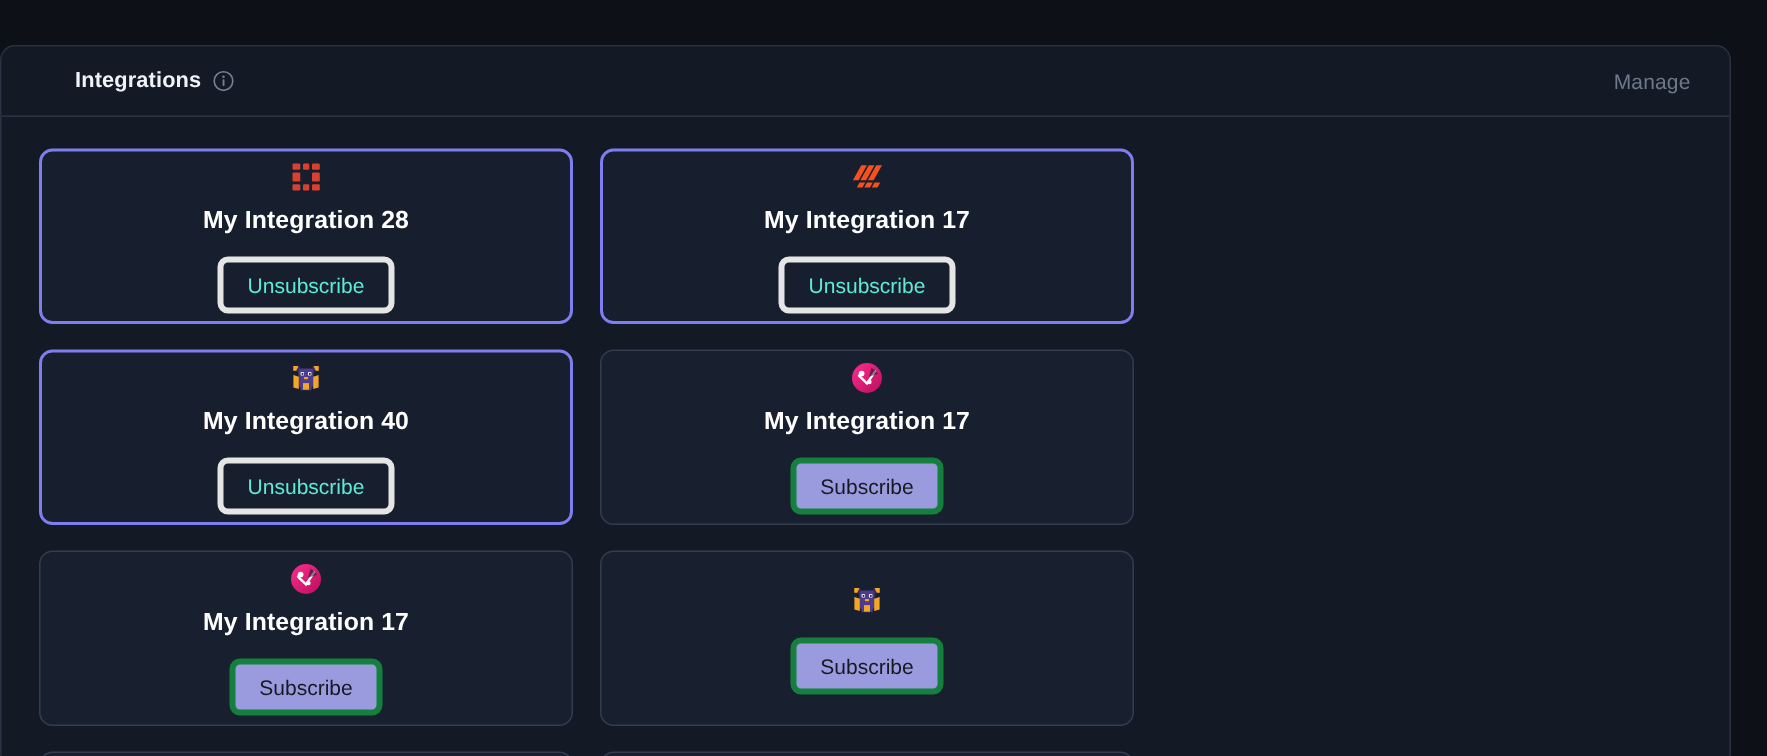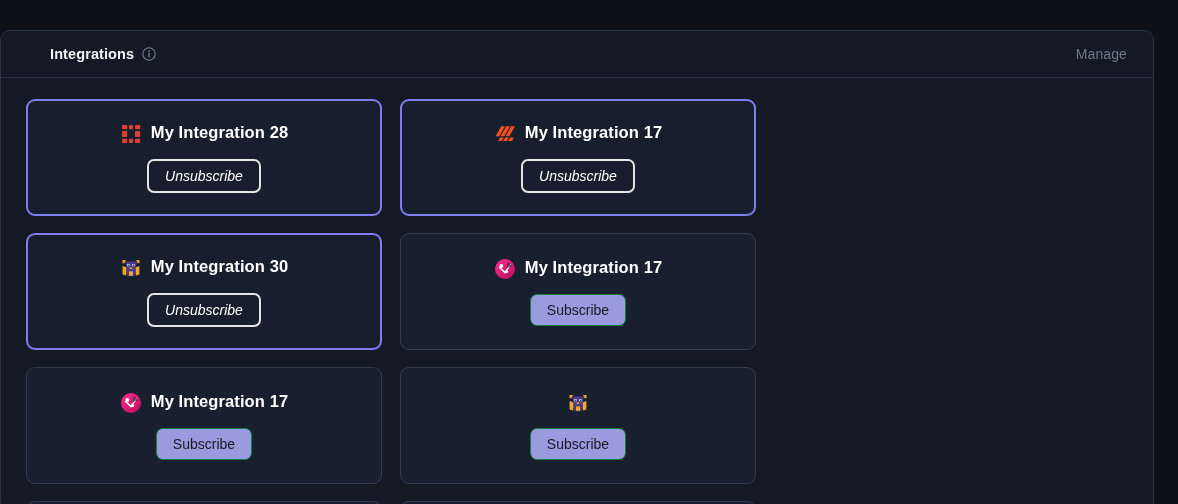--- a/index.html
+++ b/index.html
@@ -84,22 +84,23 @@
     position: relative;
   }
 
   .card.subscribed {
     border: 2px solid #7f7ef0;
     background: #171f2e;
   }
 
   .card-head {
     display: flex;
-    align-items: flex-start;
+    align-items: center;
     gap: 9px;
+    flex-direction: column;
   }
 
   .card-icon {
     width: 22px;
     height: 22px;
     flex: 0 0 auto;
     display: block;
   }
   .card-icon svg { display: block; }
 
@@ -116,28 +117,27 @@
     font-size: 14px;
     border-radius: 7px;
     padding: 8px 16px;
     cursor: pointer;
     line-height: 1;
     white-space: nowrap;
   }
 
   .btn-unsub {
     background: transparent;
-    border: 2px solid #e5e5e5;
-    color: #ffffff;
-    font-style: italic;
+    border: 4px solid #e5e5e5;
+    color: #5eead4;
   }
 
   .btn-sub {
     background: #9a9ade;
-    border: 1px solid #15803d;
+    border: 4px solid #15803d;
     color: #171a22;
     font-weight: normal;
   }
 </style>
 </head>
 <body>
 
 <div class="panel">
 
   <div class="panel-header">
@@ -204,21 +204,21 @@
                 <rect x="12.3" y="7.0" width="2.3" height="2.3" rx="0.5" fill="#f2f2f7"></rect>
                 <rect x="8.1" y="7.6" width="1.1" height="1.3" fill="#24203f"></rect>
                 <rect x="13.0" y="7.6" width="1.1" height="1.3" fill="#24203f"></rect>
                 <rect x="9.6" y="10.4" width="2.8" height="1.5" rx="0.5" fill="#f5a623"></rect>
                 <path d="M2.6 9.0 L6.2 10.2 L6.2 18.4 L2.6 17.4 Z" fill="#f5a623"></path>
                 <path d="M19.4 9.0 L15.8 10.2 L15.8 18.4 L19.4 17.4 Z" fill="#f5a623"></path>
                 <path d="M6.6 12.8 L15.4 12.8 L14.6 19.2 L7.4 19.2 Z" fill="#4b3c8c"></path>
                 <rect x="9.0" y="14.4" width="4" height="4.4" fill="#f5a623"></rect>
               </svg>
             </span>
-            <span class="card-title">My Integration 30</span>
+            <span class="card-title">My Integration 40</span>
           </div>
           <button class="btn btn-unsub">Unsubscribe</button>
         </div>
         <div class="card">
           <div class="card-head">
             <span class="card-icon">
               <svg viewBox="0 0 22 22" width="22" height="22">
                 <defs>
                   <linearGradient id="pg" x1="0" y1="0" x2="1" y2="1">
                     <stop offset="0%" stop-color="#ff2b8f"></stop>

